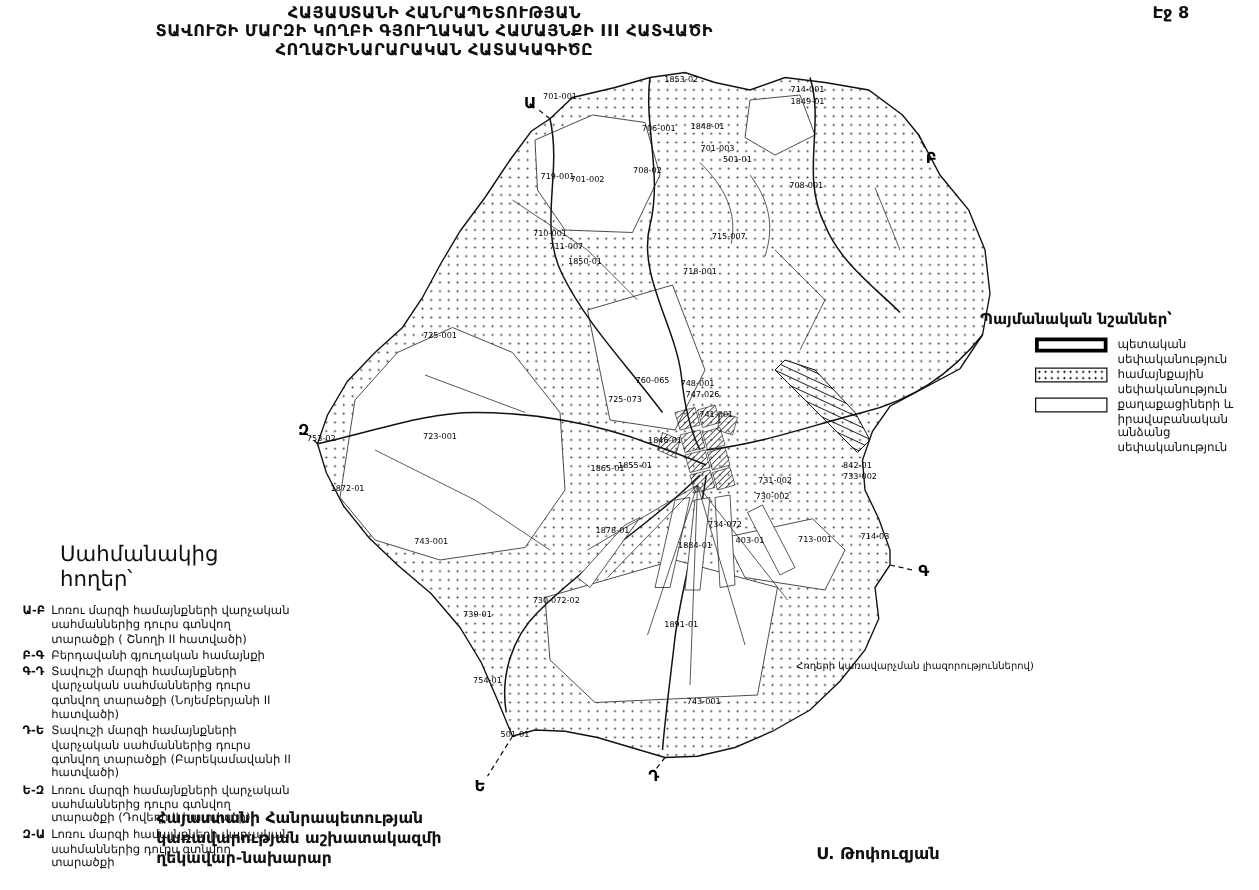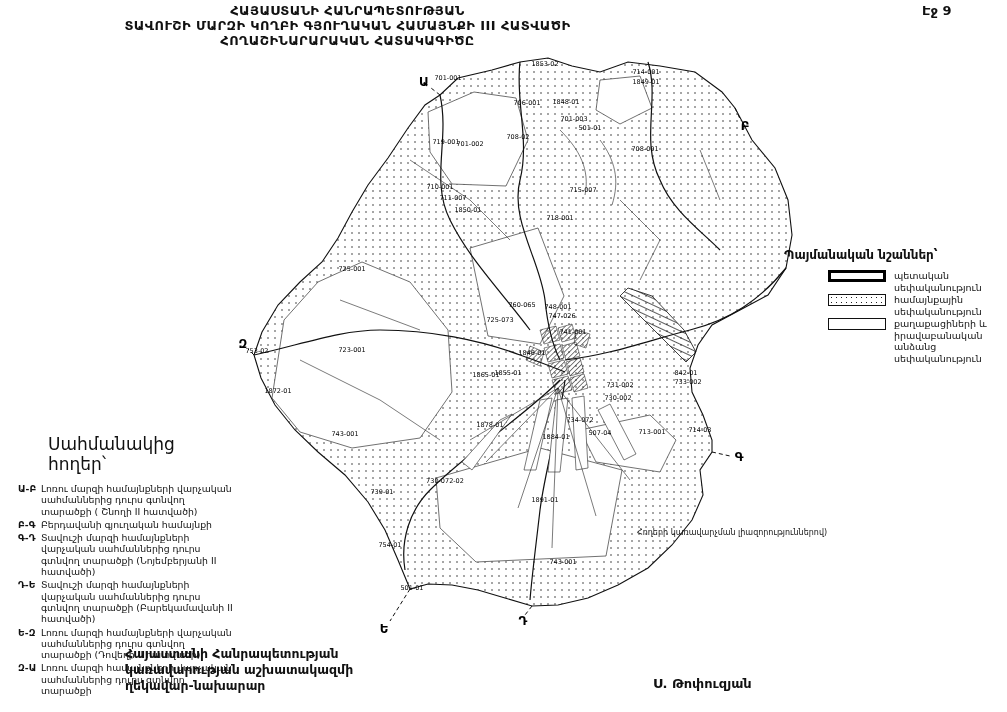--- a/index.html
+++ b/index.html
@@ -190,21 +190,21 @@
   <div class="parcel-label" style="left: 618px; top: 398px;">730-002</div>
 
   <div class="parcel-label" style="left: 686px; top: 373px;">842-01</div>
 
   <div class="parcel-label" style="left: 688px; top: 382px;">733-002</div>
 
   <div class="parcel-label" style="left: 580px; top: 420px;">734-072</div>
 
   <div class="parcel-label" style="left: 490px; top: 425px;">1878-01</div>
 
-  <div class="parcel-label" style="left: 600px; top: 433px;">507-04</div>
+  <div class="parcel-label" style="left: 600px; top: 433px;">403-01</div>
 
   <div class="parcel-label" style="left: 652px; top: 432px;">713-001</div>
 
   <div class="parcel-label" style="left: 700px; top: 430px;">714-03</div>
 
   <div class="parcel-label" style="left: 556px; top: 437px;">1884-01</div>
 
   <div class="parcel-label" style="left: 445px; top: 481px;">730-072-02</div>
 
   <div class="parcel-label" style="left: 382px; top: 492px;">739-01</div>
@@ -231,21 +231,21 @@
 
   <div class="boundary-letter" style="left: 243px; top: 344px;">Զ</div>
 </div>
 
   <div class="title-block">
     <div>ՀԱՅԱՍՏԱՆԻ ՀԱՆՐԱՊԵՏՈՒԹՅԱՆ</div>
     <div>ՏԱՎՈՒՇԻ ՄԱՐԶԻ ԿՈՂԲԻ ԳՅՈՒՂԱԿԱՆ ՀԱՄԱՅՆՔԻ III ՀԱՏՎԱԾԻ</div>
     <div>ՀՈՂԱՇԻՆԱՐԱՐԱԿԱՆ ՀԱՏԱԿԱԳԻԾԸ</div>
   </div>
 
-  <div class="page-num">Էջ 9</div>
+  <div class="page-num">Էջ 8</div>
 
   <div class="legend">
     <div class="legend-heading">Պայմանական նշաններ՝</div>
     <div id="legend-items">
   <div class="legend-row">
     <span class="swatch state"></span>
     <span class="legend-label">պետական սեփականություն</span>
   </div>
 
   <div class="legend-row">

